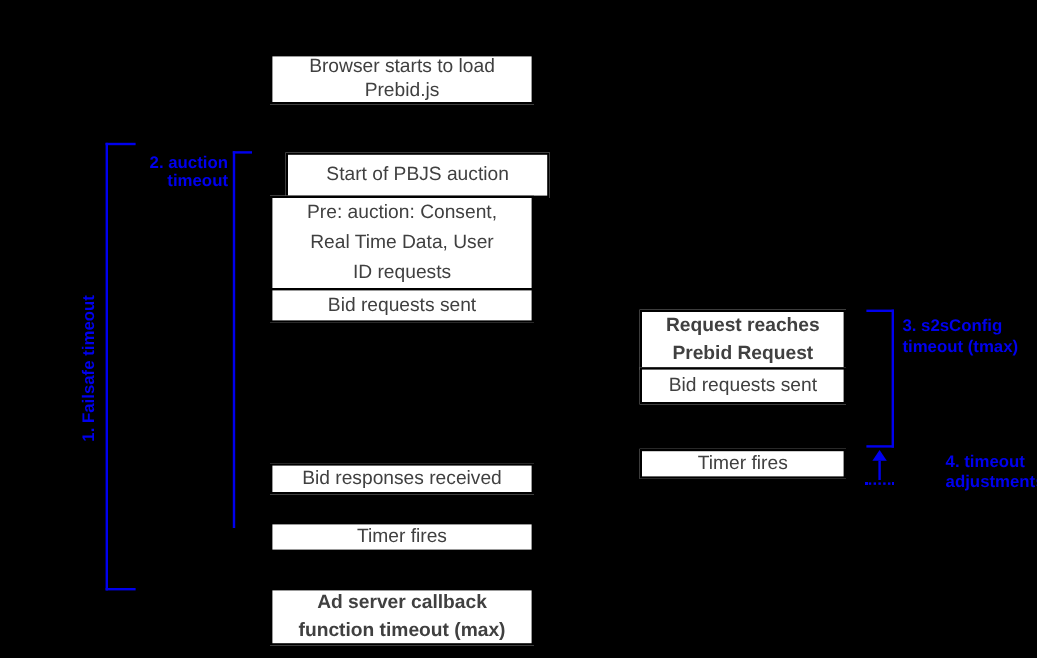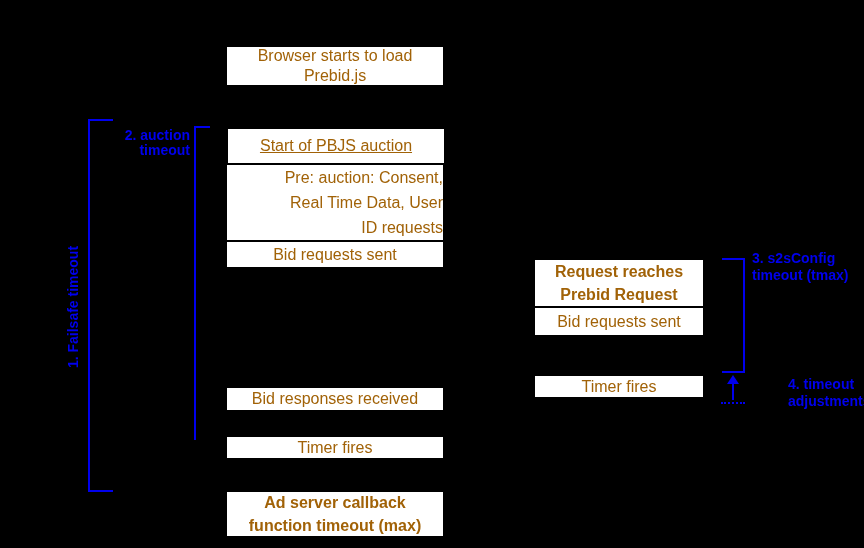--- a/index.html
+++ b/index.html
@@ -13,32 +13,32 @@
     height: 548px;
     background: #000000;
     overflow: hidden;
     font-family: "Liberation Sans", sans-serif;
   }
   .box {
     position: absolute;
     box-sizing: border-box;
     background: #ffffff;
     border: 2px solid #000000;
-    color: #a16207;
+    color: #404040;
     font-size: 16px;
     display: flex;
     flex-direction: column;
     align-items: center;
     justify-content: center;
     text-align: center;
     line-height: 20px;
   }
   .box .line { display: block; }
   .lh23 { line-height: 23px; font-weight: bold; }
-  .lh25 { line-height: 25px; align-items: flex-end; }
+  .lh25 { line-height: 25px; }
 
   
   .bracket {
     position: absolute;
     box-sizing: border-box;
   }
   .bracket-failsafe {
     left: 88px; top: 119px; width: 25px; height: 373px;
     border-left: 2px solid #0000ee;
     border-top: 2px solid #0000ee;
@@ -67,21 +67,21 @@
     text-align: center;
     transform: rotate(-90deg);
     white-space: nowrap;
   }
   .label-auction {
     left: 100px; top: 128px; width: 90px;
     text-align: right;
     line-height: 15px;
   }
   .label-s2s {
-    left: 752px; top: 250px; width: 112px;
+    left: 752px; top: 263px; width: 112px;
     line-height: 17px;
   }
   .label-adjustments {
     left: 752px; top: 376px; width: 112px;
     line-height: 17px;
     margin-left: 36px;
   }
 
   
   .adj-arrow-shaft {
@@ -100,21 +100,21 @@
   }
   .adj-dotted-line {
     position: absolute;
     left: 721px; top: 402px;
     width: 24px; height: 0;
     border-top: 2px dotted #0000ee;
   }
 
   
   .box-browser-load        { left: 225px; top: 45px;  width: 220px; height: 42px; }
-  .box-start-auction       { left: 226px; top: 127px; width: 220px; height: 38px; text-decoration: underline; }
+  .box-start-auction       { left: 238px; top: 127px; width: 220px; height: 38px; }
   .box-pre-auction         { left: 225px; top: 163px; width: 220px; height: 79px; }
   .box-bid-requests-sent   { left: 225px; top: 240px; width: 220px; height: 29px; }
   .box-bid-responses       { left: 225px; top: 386px; width: 220px; height: 26px; }
   .box-timer-fires-left    { left: 225px; top: 435px; width: 220px; height: 25px; }
   .box-ad-server-callback  { left: 225px; top: 490px; width: 220px; height: 48px; }
   .box-request-reaches     { left: 533px; top: 258px; width: 172px; height: 50px; }
   .box-bid-requests-s2s    { left: 533px; top: 306px; width: 172px; height: 31px; }
   .box-timer-fires-s2s     { left: 533px; top: 374px; width: 172px; height: 25px; }
 </style>
 </head>

